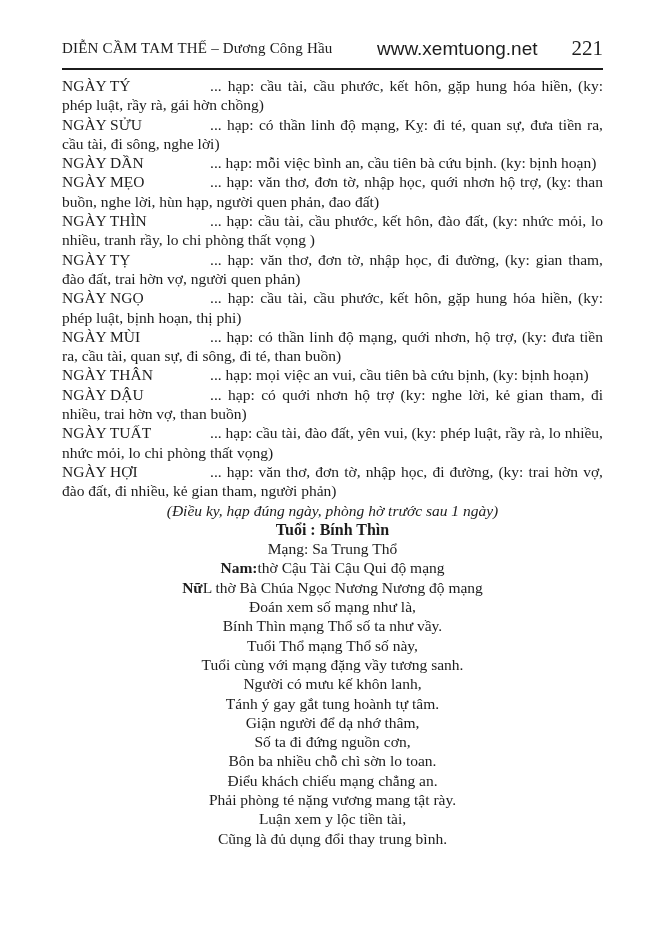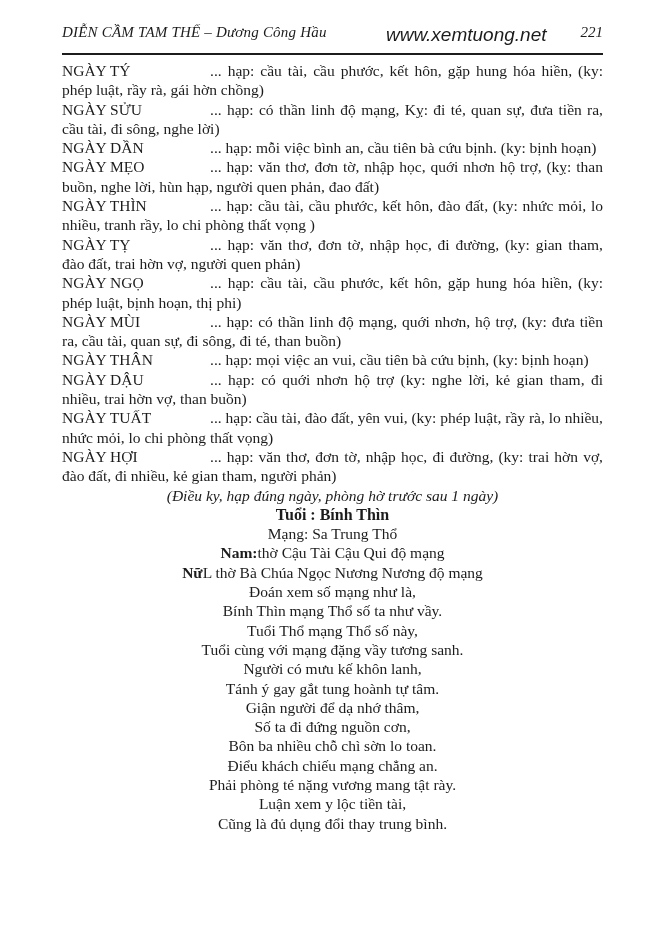--- a/index.html
+++ b/index.html
@@ -8,33 +8,32 @@
     width: 661px;
     height: 936px;
     background: #ffffff;
     color: #1c1c1c;
     font-family: "Liberation Serif", serif;
     overflow: hidden;
     box-sizing: border-box;
   }
   .header {
     display: flex;
-    align-items: flex-start;
-    padding: 24px 58px 0 62px;
+    align-items: center;
+    padding: 36px 58px 0 62px;
     font-size: 15px;
     white-space: nowrap;
-    font-style: italic;
   }
   .header .book-title { letter-spacing: 0.2px; }
   .header .site-url {
     margin-left: auto;
     font-family: "Liberation Sans", sans-serif;
     font-size: 19px;
   }
-  .header .page-number { margin-left: 34px; font-size: 15px; }
+  .header .page-number { margin-left: 34px; font-size: 21px; }
   .rule {
     border: none;
     border-top: 2px solid #1c1c1c;
     margin: 7px 58px 0 62px;
   }
   .content {
     padding: 6px 58px 0 62px;
     font-size: 15.5px;
     line-height: 19.3px;
   }

